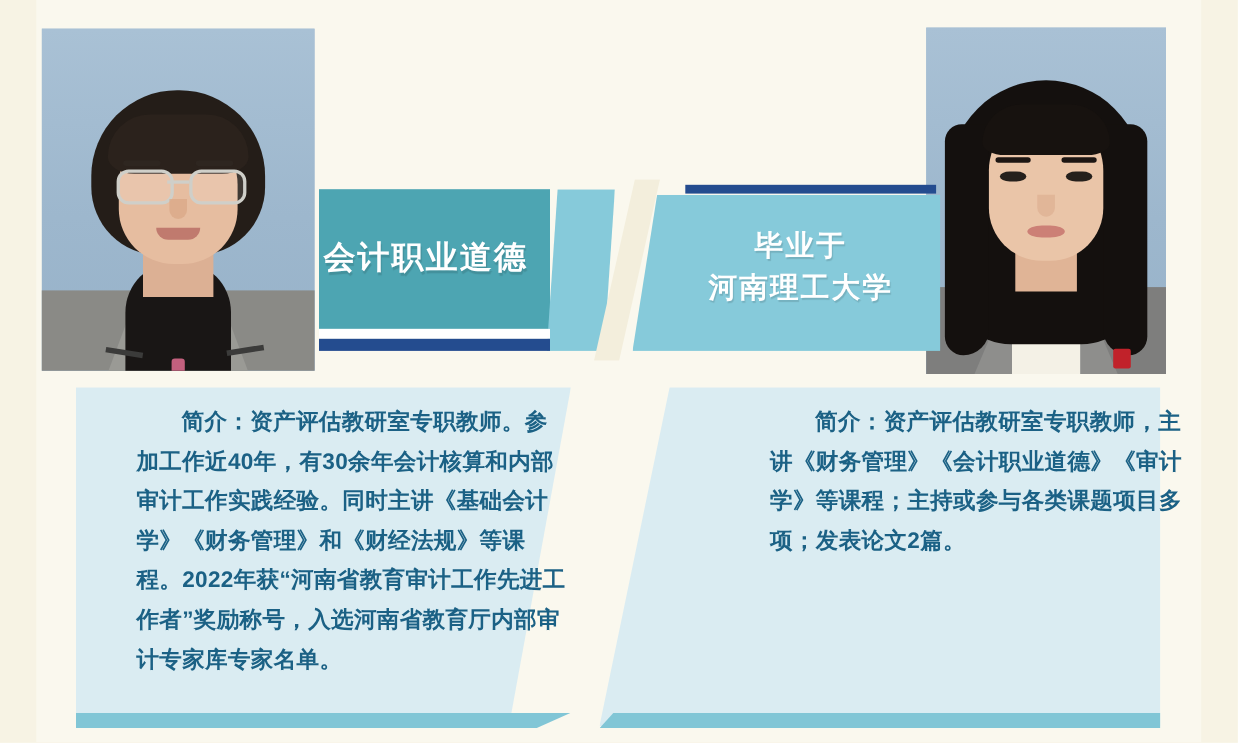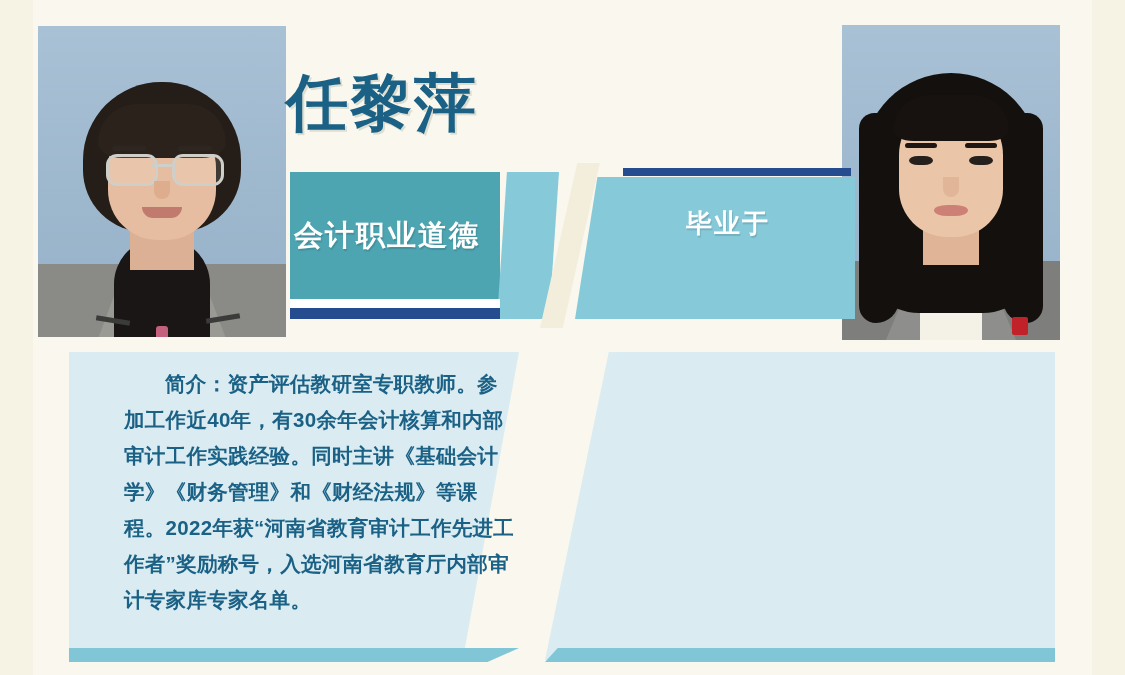--- a/index.html
+++ b/index.html
@@ -188,27 +188,28 @@
 
   <div class="slant-r"></div>
   <div class="teal-l"></div>
   <div class="slant-lite"></div>
   <div class="slant-cream"></div>
 
   <div class="white-l"></div>
   <div class="navy-l2"></div>
   <div class="navy-r"></div>
 
-  <div class="name-l">任黎萍</div>
   <div class="title-l">会计职业道德</div>
 
   <div class="title-r">
     <div>毕业于</div>
+    <div>河南理工大学</div>
   </div>
 
   <div class="bio-box-l"></div>
   <div class="bio-bar-l"></div>
   <div class="bio bio-l indent">简介：资产评估教研室专职教师。参加工作近40年，有30余年会计核算和内部审计工作实践经验。同时主讲《基础会计学》《财务管理》和《财经法规》等课程。2022年获“河南省教育审计工作先进工作者”奖励称号，入选河南省教育厅内部审计专家库专家名单。</div>
 
   <div class="bio-box-r"></div>
   <div class="bio-bar-r"></div>
+  <div class="bio bio-r indent">简介：资产评估教研室专职教师，主讲《财务管理》《会计职业道德》《审计学》等课程；主持或参与各类课题项目多项；发表论文2篇。</div>
 
 </div>
 
 </body></html>

